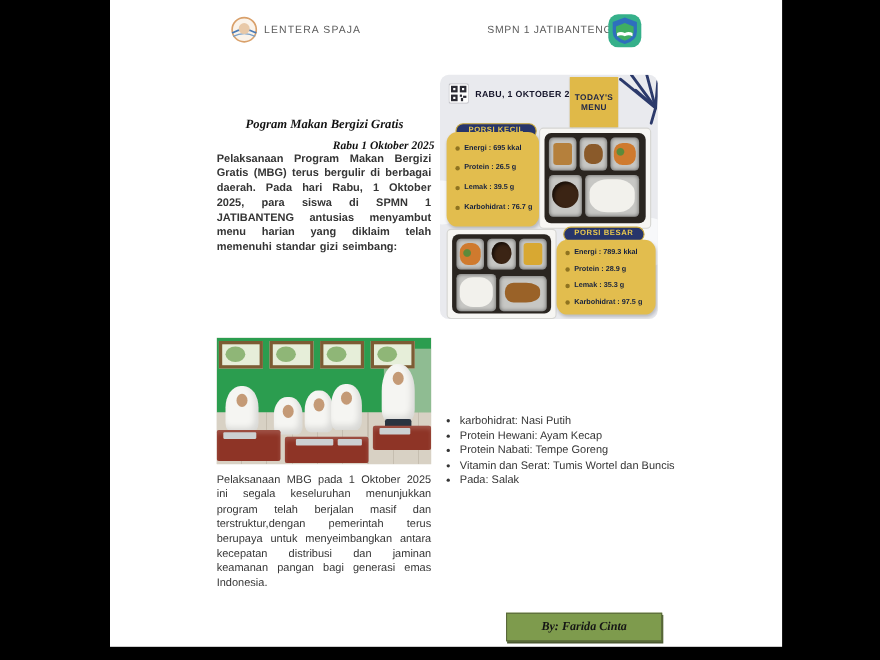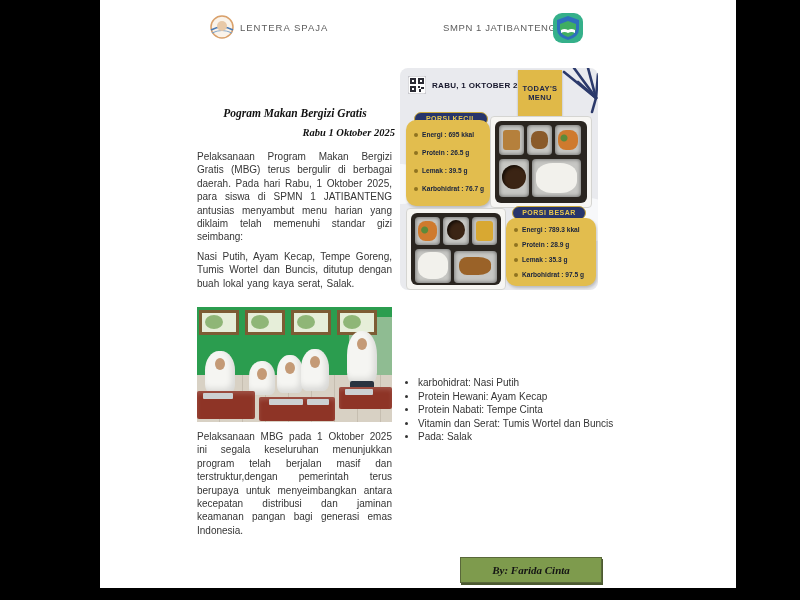--- a/index.html
+++ b/index.html
@@ -1,21 +1,21 @@
 <!DOCTYPE html>
 <html><head>
 <meta charset="utf-8">
 <style>
   html,body{margin:0;padding:0;}
   body{
     width:800px;height:600px;background:#000;position:relative;overflow:hidden;
     font-family:"Liberation Sans", sans-serif;
   }
   .page{
-    position:absolute;left:100px;top:0;width:636px;height:588px;background:#ffffff;overflow:hidden;
+    position:absolute;left:100px;top:0;width:584px;height:588px;background:#ffffff;overflow:hidden;padding-left:27px;
   }
   
   .brand-left{position:absolute;left:140px;top:22px;font-size:9.5px;letter-spacing:1px;color:#5c5c5c;}
   .brand-right{position:absolute;left:343px;top:22px;font-size:9.5px;letter-spacing:.6px;color:#5c5c5c;}
   .logo-lentera{position:absolute;left:108px;top:14px;width:28px;height:28px;}
   .logo-school{position:absolute;left:452px;top:12px;width:32px;height:32px;}
   
   .title{
     position:absolute;left:95px;top:78px;width:200px;text-align:center;
     font-family:"Liberation Serif", serif;font-weight:bold;font-style:italic;
@@ -23,21 +23,21 @@
   }
   .date-line{
     position:absolute;left:95px;top:127px;width:200px;text-align:right;
     font-family:"Liberation Serif", serif;font-weight:bold;font-style:italic;
     font-size:10.5px;color:#111;
   }
   .para{
     position:absolute;width:195px;font-size:10px;line-height:13.4px;color:#353535;
     text-align:justify;word-spacing:1px;
   }
-  .p1{left:97px;top:150px;}
+  .p1{left:97px;top:138px;font-weight:bold;}
   .p2{left:97px;top:250px;}
   .p3{left:97px;top:430px;}
   
   .photo{position:absolute;left:97px;top:307px;width:195px;height:115px;overflow:hidden;background:#d6cfc2;}
   .photo .wall{position:absolute;left:0;top:0;width:195px;height:68px;background:#2b9d4f;}
   .photo .wall-light{position:absolute;left:152px;top:10px;width:43px;height:58px;background:#a9c4a2;opacity:.8;}
   .photo .floor{position:absolute;left:0;top:68px;width:195px;height:47px;
     background:repeating-linear-gradient(90deg,#d8d1c4 0 22px,#c6beb0 22px 23px),
                repeating-linear-gradient(0deg,#d8d1c400 0 14px,#c6beb066 14px 15px);}
   .win{position:absolute;top:3px;width:40px;height:25px;background:#e6eed9;border:3px solid #7c5c34;box-sizing:border-box;}
@@ -112,21 +112,20 @@
   </span>
 
   <div class="title">
     <br>
     <br>
     <span>Pogram Makan Bergizi Gratis</span>
   </div>
   <div class="date-line">Rabu 1 Oktober 2025</div>
 
   <div class="para p1">Pelaksanaan Program Makan Bergizi Gratis (MBG) terus bergulir di berbagai daerah. Pada hari Rabu, 1 Oktober 2025, para siswa di SPMN 1 JATIBANTENG antusias menyambut menu harian yang diklaim telah memenuhi standar gizi seimbang:</div>
-  <div class="para p2">Nasi Putih, Ayam Kecap, Tempe Goreng, Tumis Wortel dan Buncis, ditutup dengan buah lokal yang kaya serat, Salak.</div>
 
   <div class="photo">
     <div class="wall"></div>
     <div class="wall-light"></div>
     <div class="win" style="left:2px">
         <div class="leafy"></div>
       </div>
     <div class="win" style="left:48px">
         <div class="leafy"></div>
       </div>
@@ -256,20 +255,20 @@
       <div class="nline"><span class="ndot"></span><span>Energi : 789.3 kkal</span></div>
       <div class="nline"><span class="ndot"></span><span>Protein : 28.9 g</span></div>
       <div class="nline"><span class="ndot"></span><span>Lemak : 35.3 g</span></div>
       <div class="nline"><span class="ndot"></span><span>Karbohidrat : 97.5 g</span></div>
     </div>
   </div>
 
   <ul class="rlist">
     <li>karbohidrat: Nasi Putih</li>
     <li>Protein Hewani: Ayam Kecap</li>
-    <li>Protein Nabati: Tempe Cinta</li>
+    <li>Protein Nabati: Tempe Goreng</li>
     <li>Vitamin dan Serat: Tumis Wortel dan Buncis</li>
     <li>Pada: Salak</li>
   </ul>
 
   <div class="byline">By: Farida Cinta</div>
 
 </div>
 
 </body></html>

